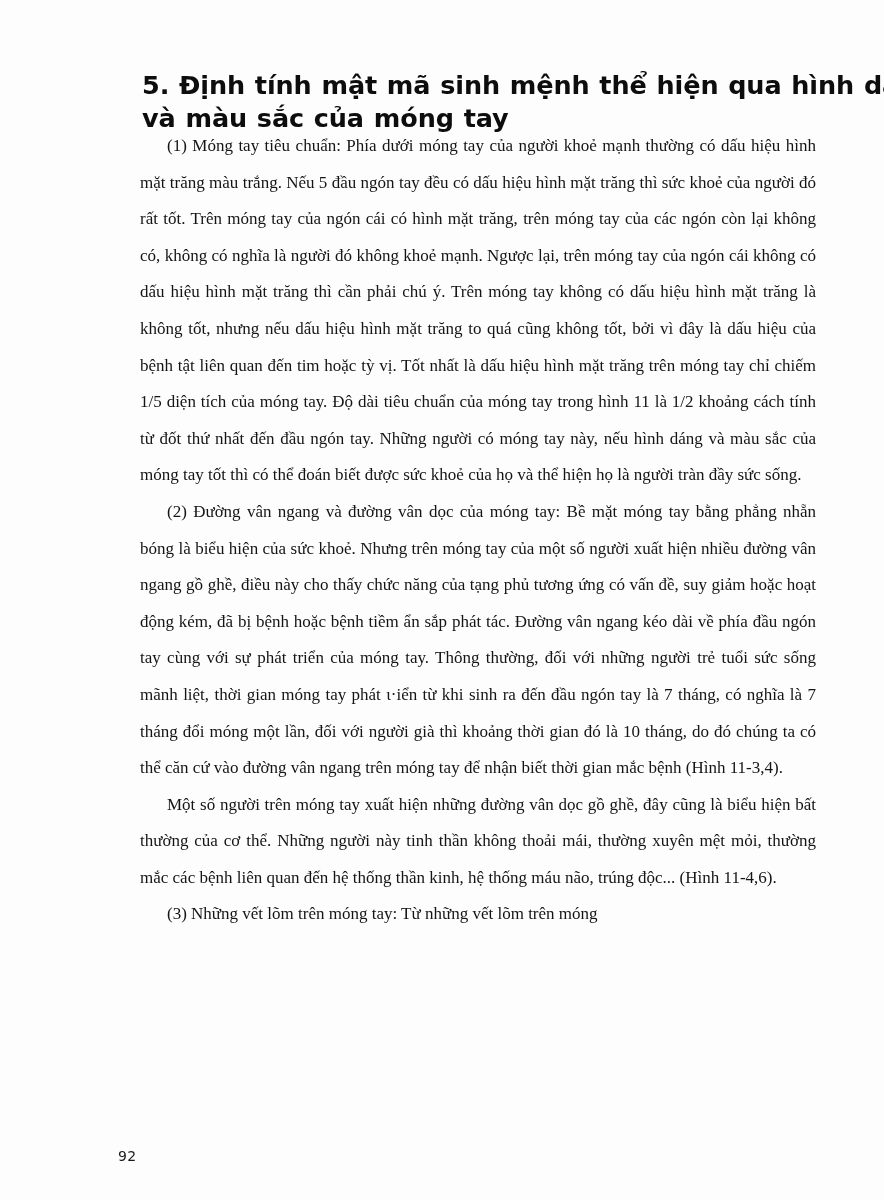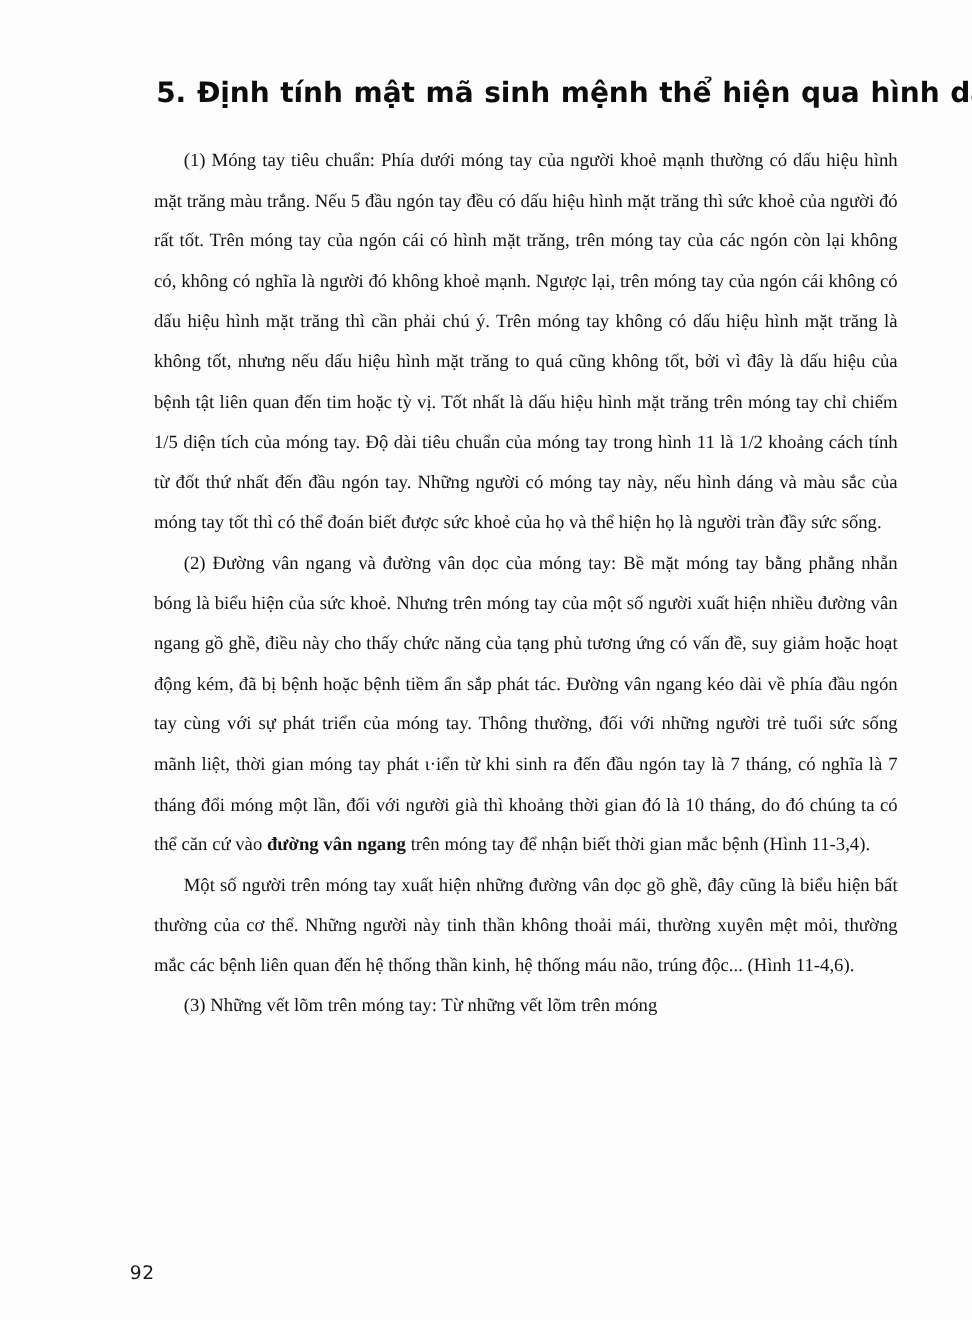--- a/index.html
+++ b/index.html
@@ -60,42 +60,43 @@
     line-height: 36.6px;
     text-indent: 27px;
     color: #141414;
     hyphens: none;
     -webkit-hyphens: none;
   }
   .para + .para {
     margin-top: 0;
   }
   .para b {
-    font-weight: 700;
+    font-weight: 400;
   }
 
   
   .folio {
     position: absolute;
     left: 118px;
     top: 1148px;
     font-family: "DejaVu Sans", "Liberation Sans", sans-serif;
-    font-size: 17px;
+    font-size: 14px;
     font-weight: 400;
     color: #1a1a1a;
     letter-spacing: 0.4px;
   }
 </style>
 </head>
 <body>
 
 <div class="page">
 
   <h1 class="section-heading">
     <span class="hl">5. Định tính mật mã sinh mệnh thể hiện qua hình dáng</span>
+    <span class="hl">và màu sắc của móng tay</span>
   </h1>
 
   <div class="body-copy">
 
     <p class="para">(1) Móng tay tiêu chuẩn: Phía dưới móng tay của người khoẻ mạnh thường có dấu hiệu hình mặt trăng màu trắng. Nếu 5 đầu ngón tay đều có dấu hiệu hình mặt trăng thì sức khoẻ của người đó rất tốt. Trên móng tay của ngón cái có hình mặt trăng, trên móng tay của các ngón còn lại không có, không có nghĩa là người đó không khoẻ mạnh. Ngược lại, trên móng tay của ngón cái không có dấu hiệu hình mặt trăng thì cần phải chú ý. Trên móng tay không có dấu hiệu hình mặt trăng là không tốt, nhưng nếu dấu hiệu hình mặt trăng to quá cũng không tốt, bởi vì đây là dấu hiệu của bệnh tật liên quan đến tim hoặc tỳ vị. Tốt nhất là dấu hiệu hình mặt trăng trên móng tay chỉ chiếm 1/5 diện tích của móng tay. Độ dài tiêu chuẩn của móng tay trong hình 11 là 1/2 khoảng cách tính từ đốt thứ nhất đến đầu ngón tay. Những người có móng tay này, nếu hình dáng và màu sắc của móng tay tốt thì có thể đoán biết được sức khoẻ của họ và thể hiện họ là người tràn đầy sức sống.</p>
 
     <p class="para"><span>(2) Đường vân ngang và đường vân dọc của móng tay: Bề mặt móng tay bằng phẳng nhẵn bóng là biểu hiện của sức khoẻ. Nhưng trên móng tay của một số người xuất hiện nhiều đường vân ngang gồ ghề, điều này cho thấy chức năng của tạng phủ tương ứng có vấn đề, suy giảm hoặc hoạt động kém, đã bị bệnh hoặc bệnh tiềm ẩn sắp phát tác. Đường vân ngang kéo dài về phía đầu ngón tay cùng với sự phát triển của móng tay. Thông thường, đối với những người trẻ tuổi sức sống mãnh liệt, thời gian móng tay phát ι·iển từ khi sinh ra đến đầu ngón tay là 7 tháng, có nghĩa là 7 tháng đổi móng một lần, đối với người già thì khoảng thời gian đó là 10 tháng, do đó chúng ta có thể căn cứ vào </span><b>đường vân ngang</b><span> trên móng tay để nhận biết thời gian mắc bệnh (Hình 11-3,4).</span></p>
 
     <p class="para">Một số người trên móng tay xuất hiện những đường vân dọc gồ ghề, đây cũng là biểu hiện bất thường của cơ thể. Những người này tinh thần không thoải mái, thường xuyên mệt mỏi, thường mắc các bệnh liên quan đến hệ thống thần kinh, hệ thống máu não, trúng độc... (Hình 11-4,6).</p>
 

